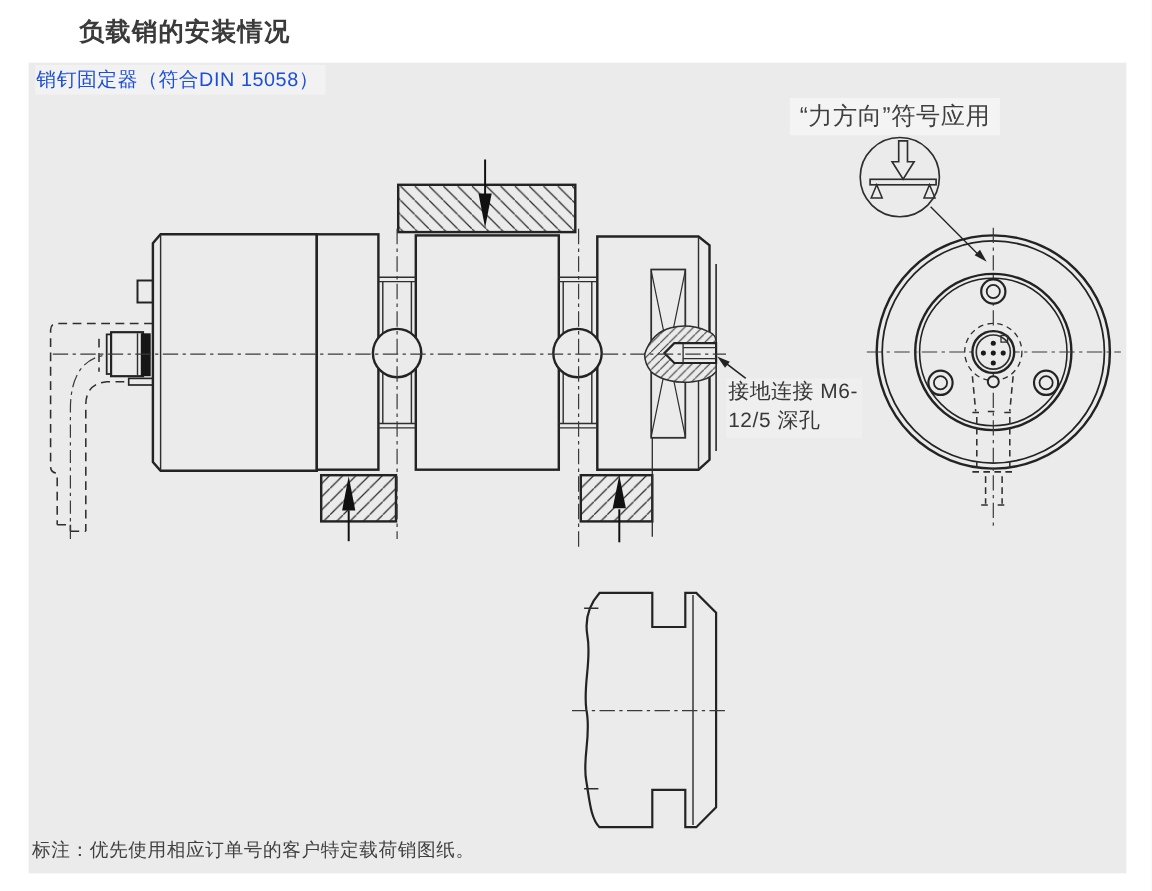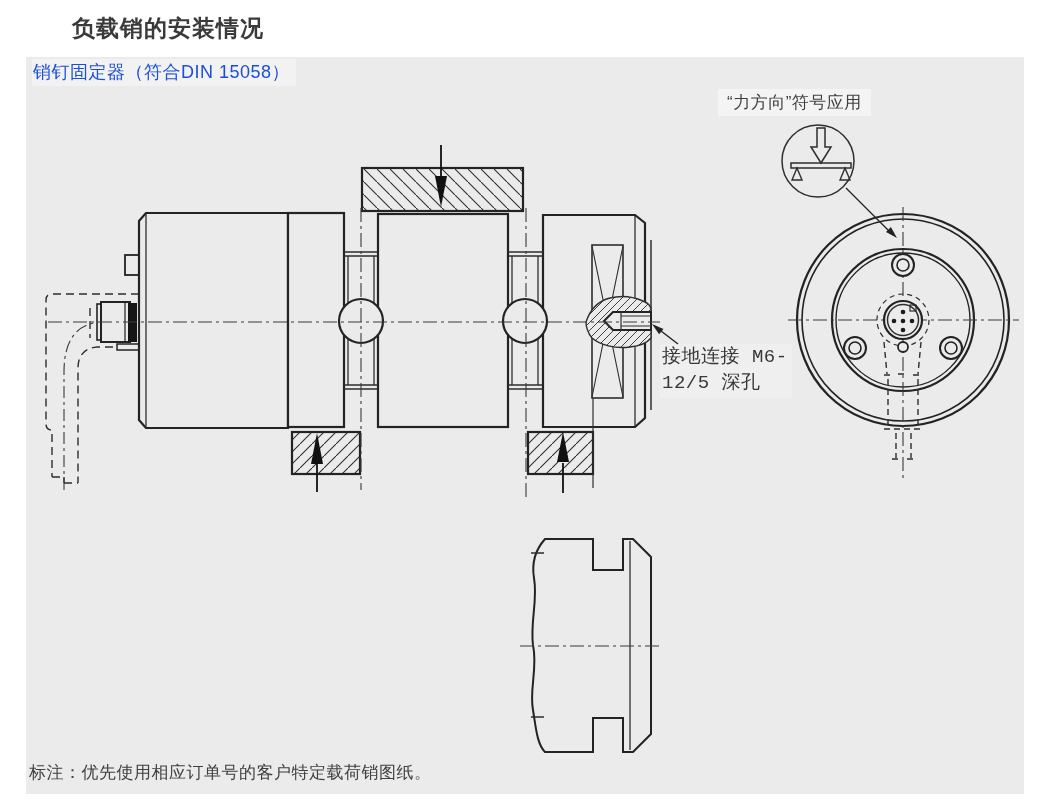--- a/index.html
+++ b/index.html
@@ -18,27 +18,27 @@
     position:absolute;left:28px;top:13px;
     font-size:23px;font-weight:700;color:#3a3a3a;letter-spacing:1px;margin-left:44px;
   }
   .page-subtitle{
     position:absolute;left:32px;top:59px;
     font-size:18px;color:#1d4ed8;letter-spacing:.5px;
     background:rgba(255,255,255,.35);padding:1px 6px 2px 1px;
   }
   .force-label{
     position:absolute;left:718px;top:89px;
-    font-size:17px;color:#3f3f3f;letter-spacing:.5px;
+    font-size:22px;color:#3f3f3f;letter-spacing:.5px;
     background:rgba(255,255,255,.45);padding:2px 9px;text-align:right;
   }
   .ground-label{
     position:absolute;left:660px;top:344px;
     font-size:19px;color:#383838;line-height:26px;letter-spacing:.5px;
-    background:rgba(255,255,255,.22);padding:0 4px 2px 2px;font-family:Liberation Mono, monospace;
+    background:rgba(255,255,255,.22);padding:0 4px 2px 2px;
   }
   .bottom-note{
     position:absolute;left:29px;top:761px;
     font-size:17px;color:#404040;letter-spacing:.5px;text-align:center;
   }
 </style>
 </head>
 <body>
 
 <div class="panel"></div>

